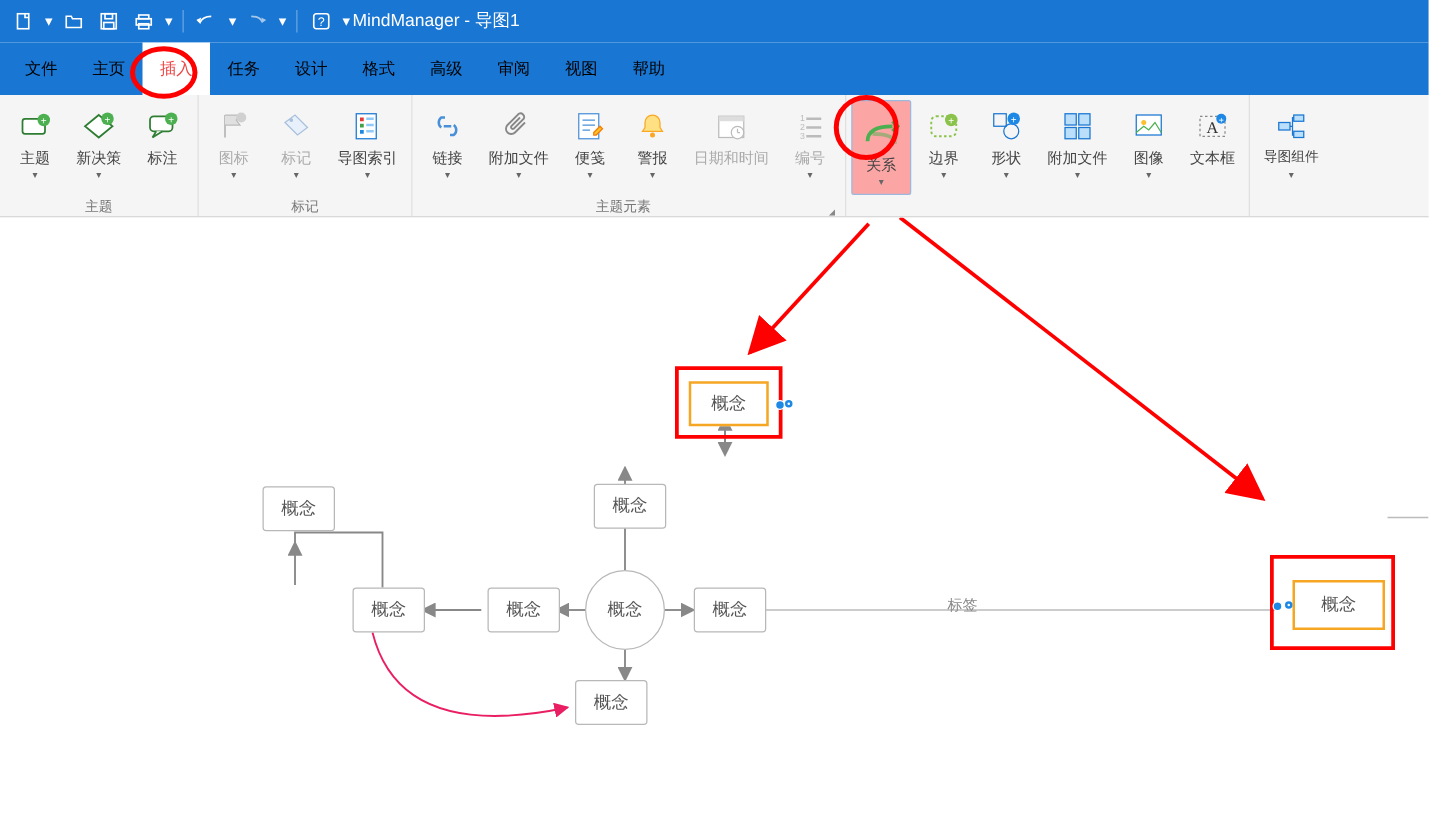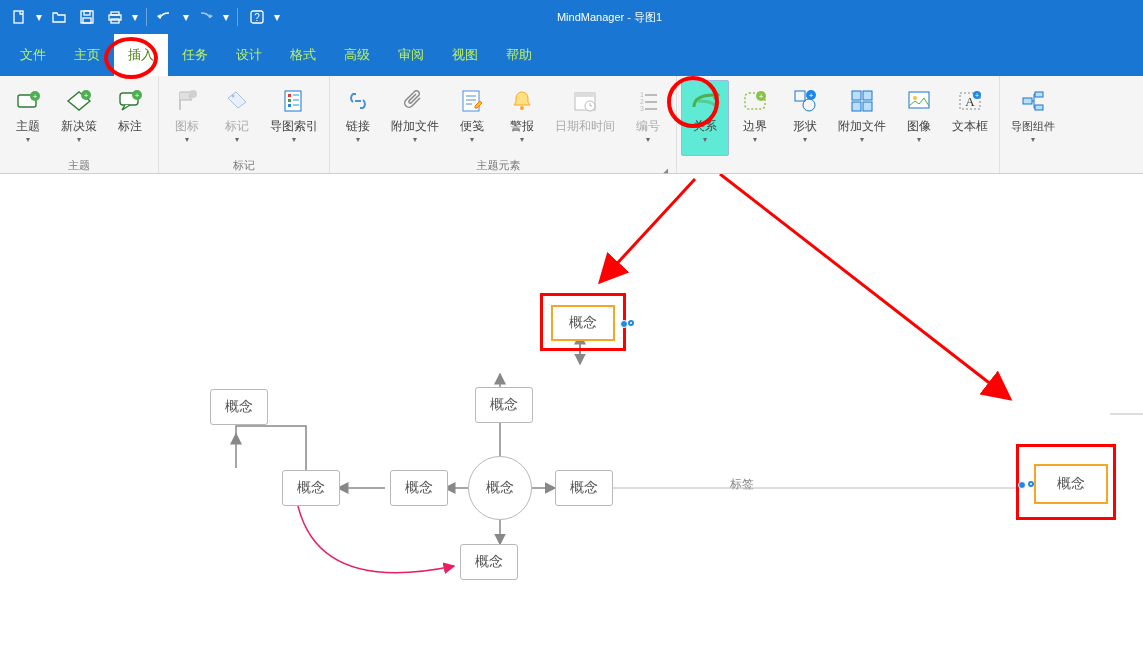--- a/index.html
+++ b/index.html
@@ -23,38 +23,38 @@
   .qat { display: flex; align-items: center; gap: 2px; }
   .qat-btn {
     width: 26px; height: 24px;
     display:flex; align-items:center; justify-content:center;
     color:#fff; cursor:pointer;
     border-radius:2px;
   }
   .qat-btn svg { display:block; }
   .qat-sep { width:1px; height:18px; background: rgba(255,255,255,0.35); margin:0 4px;}
   .qat-dd { width:10px; color:#fff; display:flex;align-items:center;justify-content:center; }
-  .title-text { flex:1; text-align:center; font-size:11px; color:#fff; }
+  .title-text { flex:1; font-size:14px; color:#fff; }
 
   .menubar {
     height: 42px;
     background:#1976d2;
     display:flex;
     align-items: stretch;
     padding-left: 6px;
   }
   .menu-item {
     padding: 0 14px;
     display:flex; align-items:center;
-    color:#bef264; font-size:13px;
+    color:#000000; font-size:13px;
     cursor:pointer;
     position:relative;
   }
   .menu-item.active {
-    background:#fff; color:#4d7c0f;
+    background:#fff; color:#ef4444;
   }
   .ribbon {
     height: 98px;
     background: #f5f5f5;
     border-bottom:1px solid #d0d0d0;
     display:flex;
     align-items:stretch;
   }
   .ribbon-group {
     display:flex; flex-direction:column;
@@ -66,21 +66,21 @@
   .ribbon-btn {
     display:flex; flex-direction:column; align-items:center;
     justify-content:flex-start;
     padding: 4px 6px 0 6px;
     min-width: 48px;
     height: 76px;
     cursor:pointer;
     border:1px solid transparent;
     border-radius:2px;
   }
-  .ribbon-btn.selected { background:#5eead4; border-color:#9cb8dc;}
+  .ribbon-btn.selected { background:#fca5a5; border-color:#9cb8dc;justify-content:center;}
   .ribbon-btn .ic { width:32px; height:32px; display:flex;align-items:center;justify-content:center; }
   .ribbon-btn .lbl { font-size:12px; color:#444; margin-top:2px; text-align:center; line-height:14px;}
   .ribbon-btn .lbl.small { font-size:11px; }
   .ribbon-btn .dd { font-size:8px; color:#666; margin-top:2px;}
   .ribbon-btn.disabled .lbl { color:#aaa; }
   .group-label { font-size:11px; color:#777; padding:2px 0 4px 0; text-align:center; width:100%;}
   .group-launcher { font-size:8px;color:#888; align-self:flex-end; padding-right:4px; padding-bottom:2px; cursor:pointer;}
 
   .canvas {
     position:absolute;
@@ -516,18 +516,18 @@
   <div class="handle" style="left:620px; top:146px;"></div>
   <div class="handle" style="left:628px; top:146px; background:#fff;border:2px solid #1e88e5;width:6px;height:6px;"></div>
 
   <div class="sel-outer" style="left:1016px; top:270px; width:100px; height:76px;"></div>
   <div class="sel-inner" style="left:1034px; top:290px; width:74px; height:40px;display:flex;align-items:center;justify-content:center;font-size:14px;color:#555;">
       <span>概念</span>
     </div>
   <div class="handle" style="left:1018px; top:307px;"></div>
   <div class="handle" style="left:1028px; top:307px;background:#fff;border:2px solid #1e88e5;width:6px;height:6px;"></div>
 
-  <div class="edge-label" style="left:730px; top:302px;">标签</div>
+  <div class="edge-label" style="left:758px; top:302px;">标签</div>
 
 </div>
 
 <div class="red-circle" style="left:104px; top:37px; width:54px; height:42px;"></div>
 <div class="red-circle" style="left:667px; top:76px; width:52px; height:52px;"></div>
 
 </body></html>

